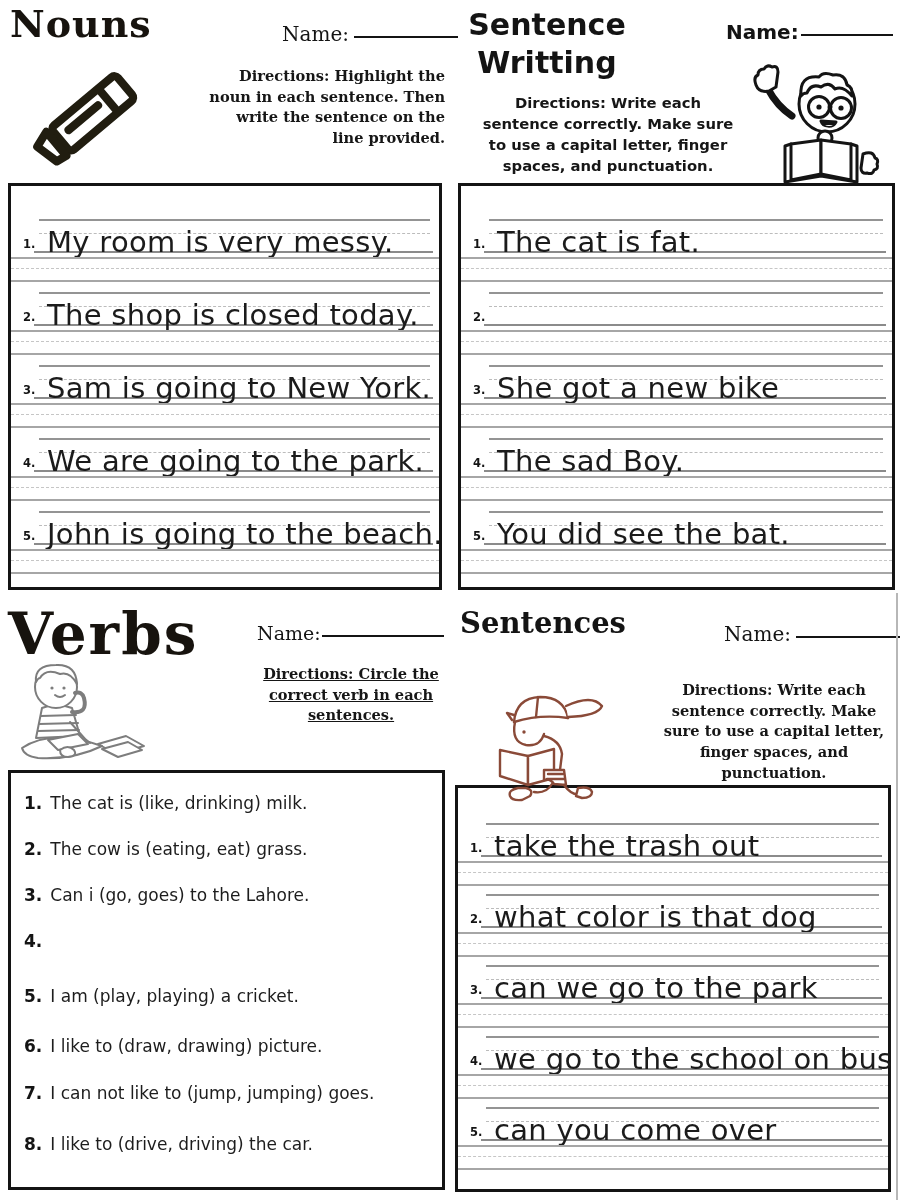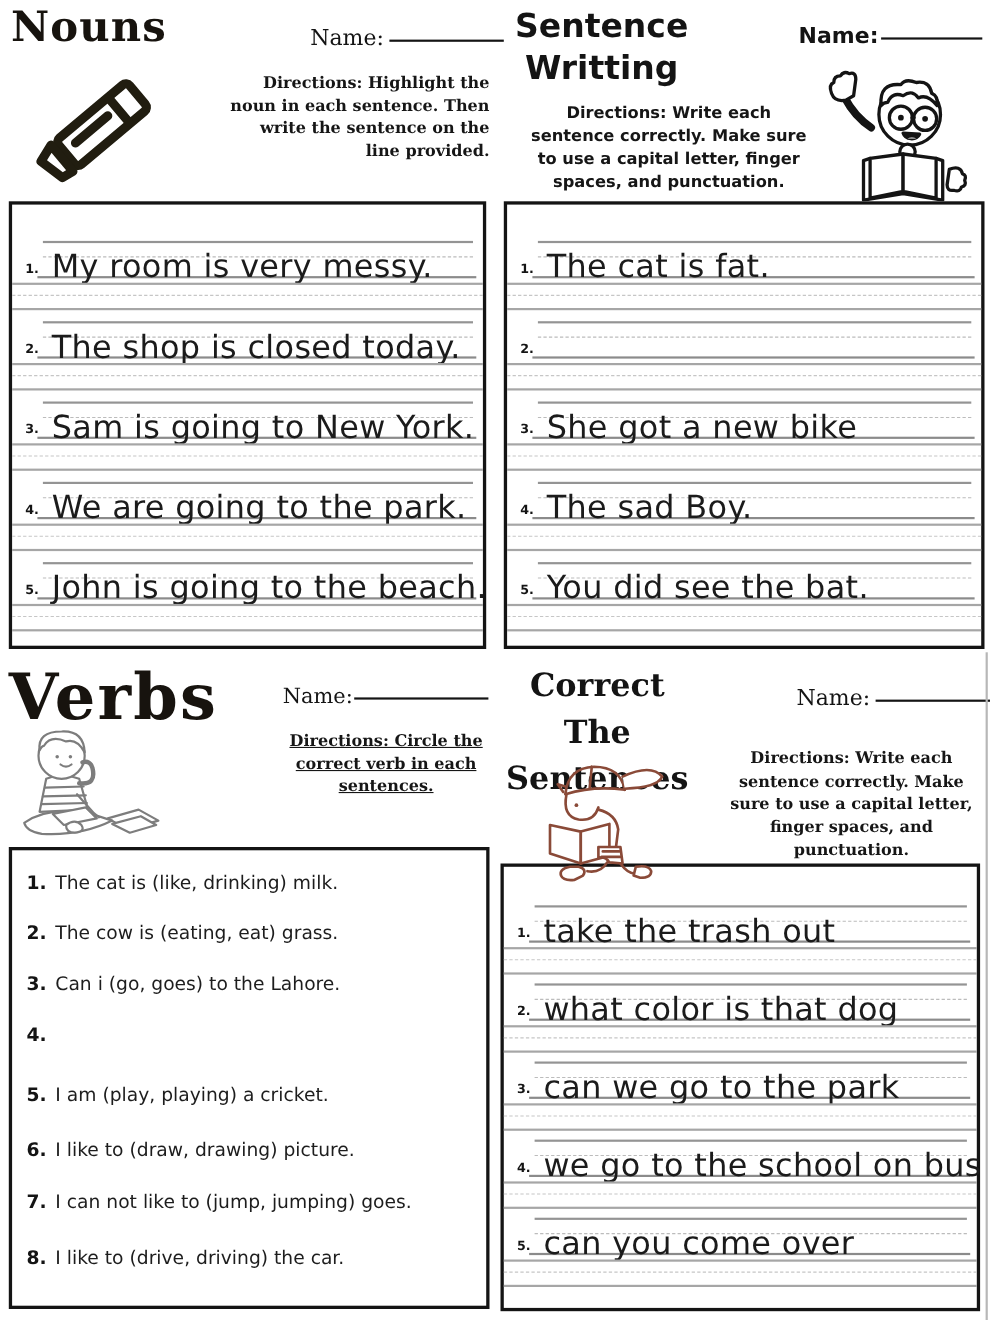--- a/index.html
+++ b/index.html
@@ -286,21 +286,20 @@
     <span class="verb-num">7.</span>
     <span class="verb-text">I can not like to (jump, jumping) goes.</span>
   </div>
   <div class="verb-row" style="top:361px">
     <span class="verb-num">8.</span>
     <span class="verb-text">I like to (drive, driving) the car.</span>
   </div>
 </div>
 
 <div class="abs" id="cs-title">
-  <div>Correct The</div>
   <div>Sentences</div>
 </div>
 
 <div class="abs name-row" id="name-cs">
   <span class="name-serif">Name:</span>
   <span class="name-line" style="width:108px"></span>
 </div>
 
 <div class="abs dirs dirs-serif" id="dirs-cs">Directions: Write each sentence correctly. Make sure to use a capital letter, finger spaces, and punctuation.</div>
 

